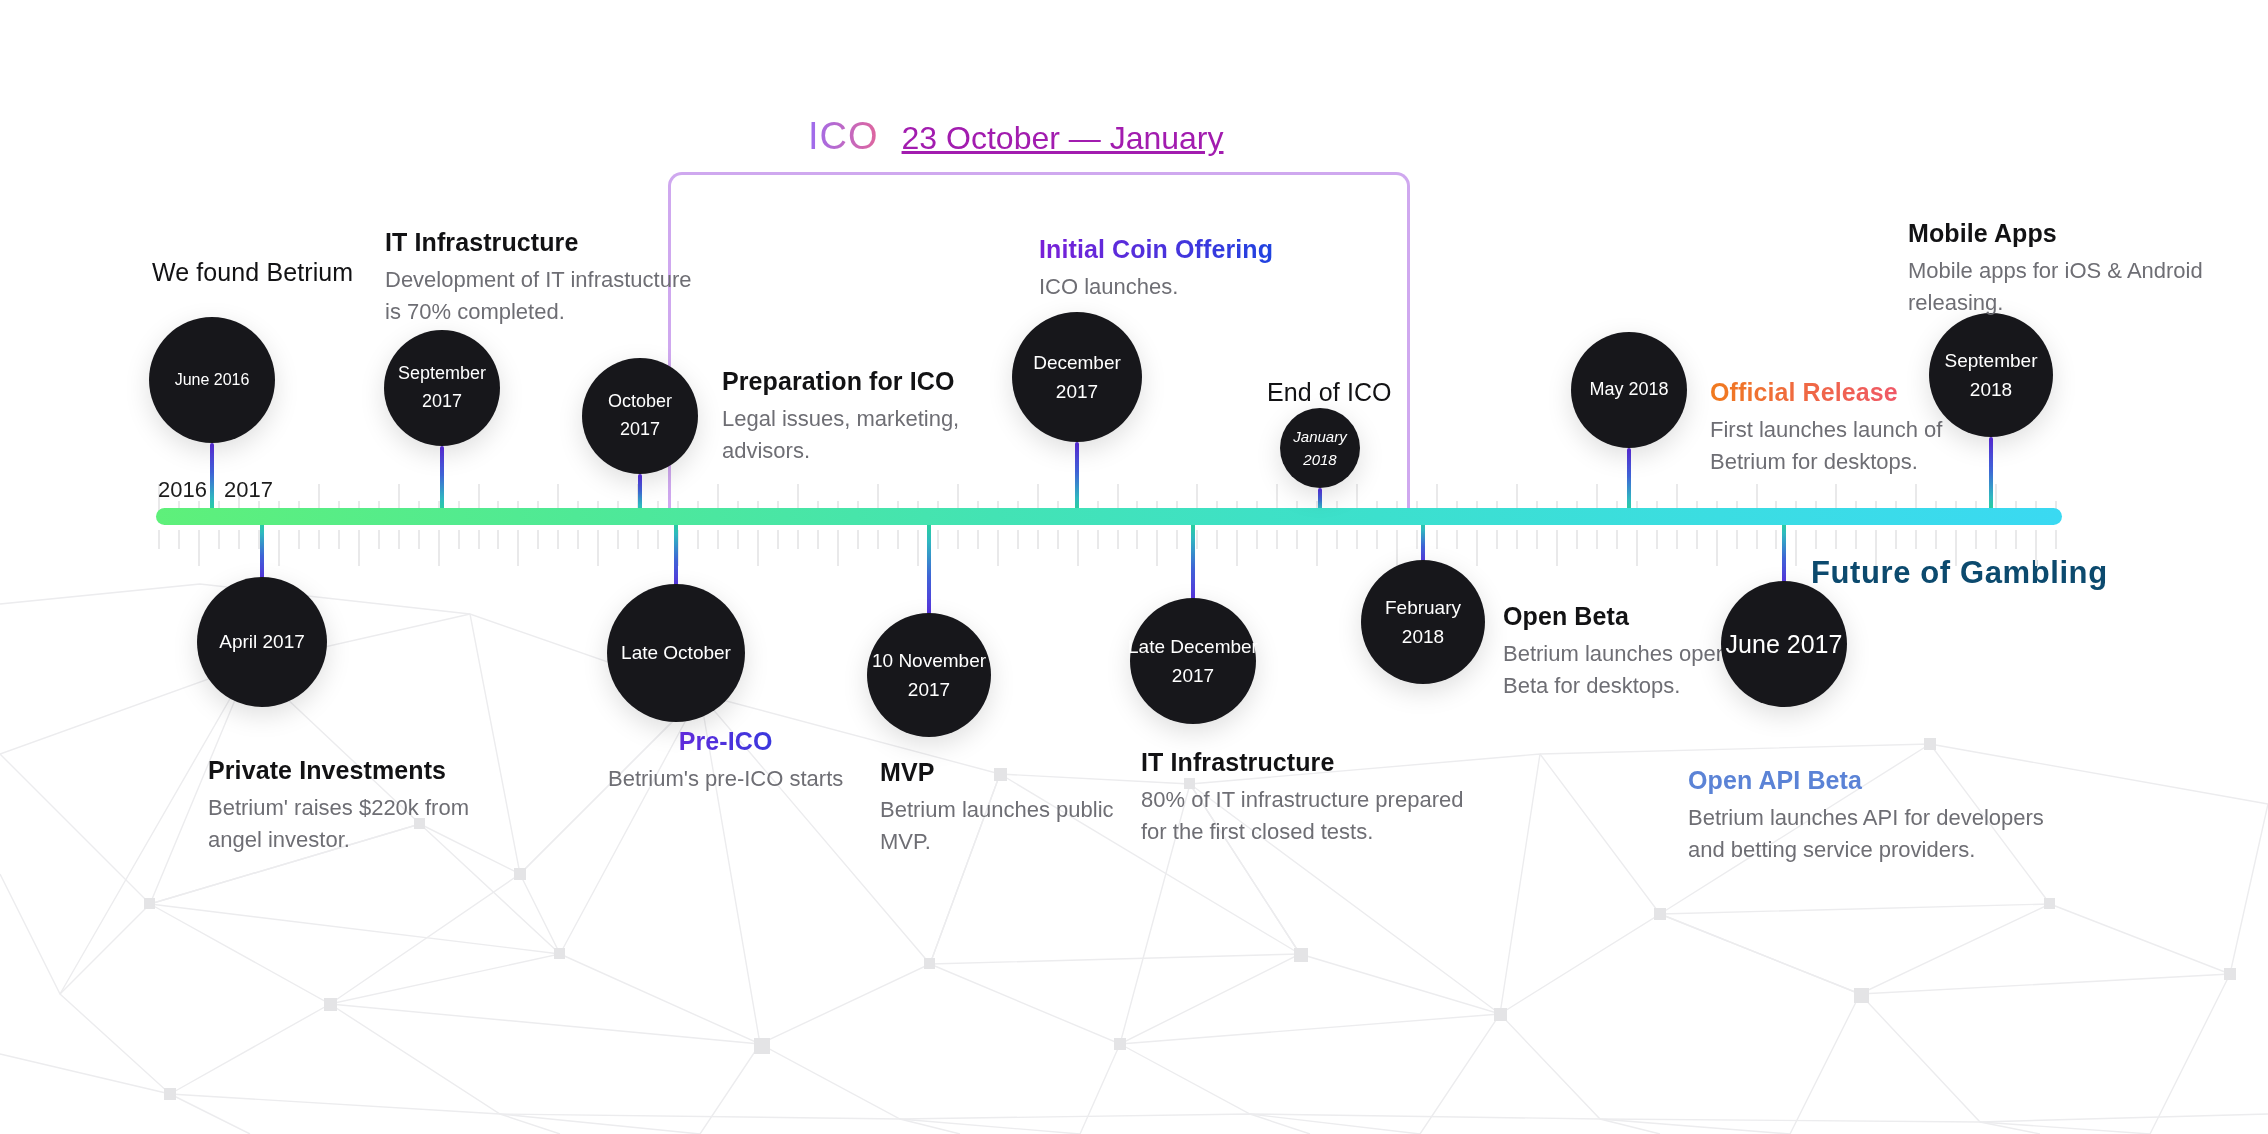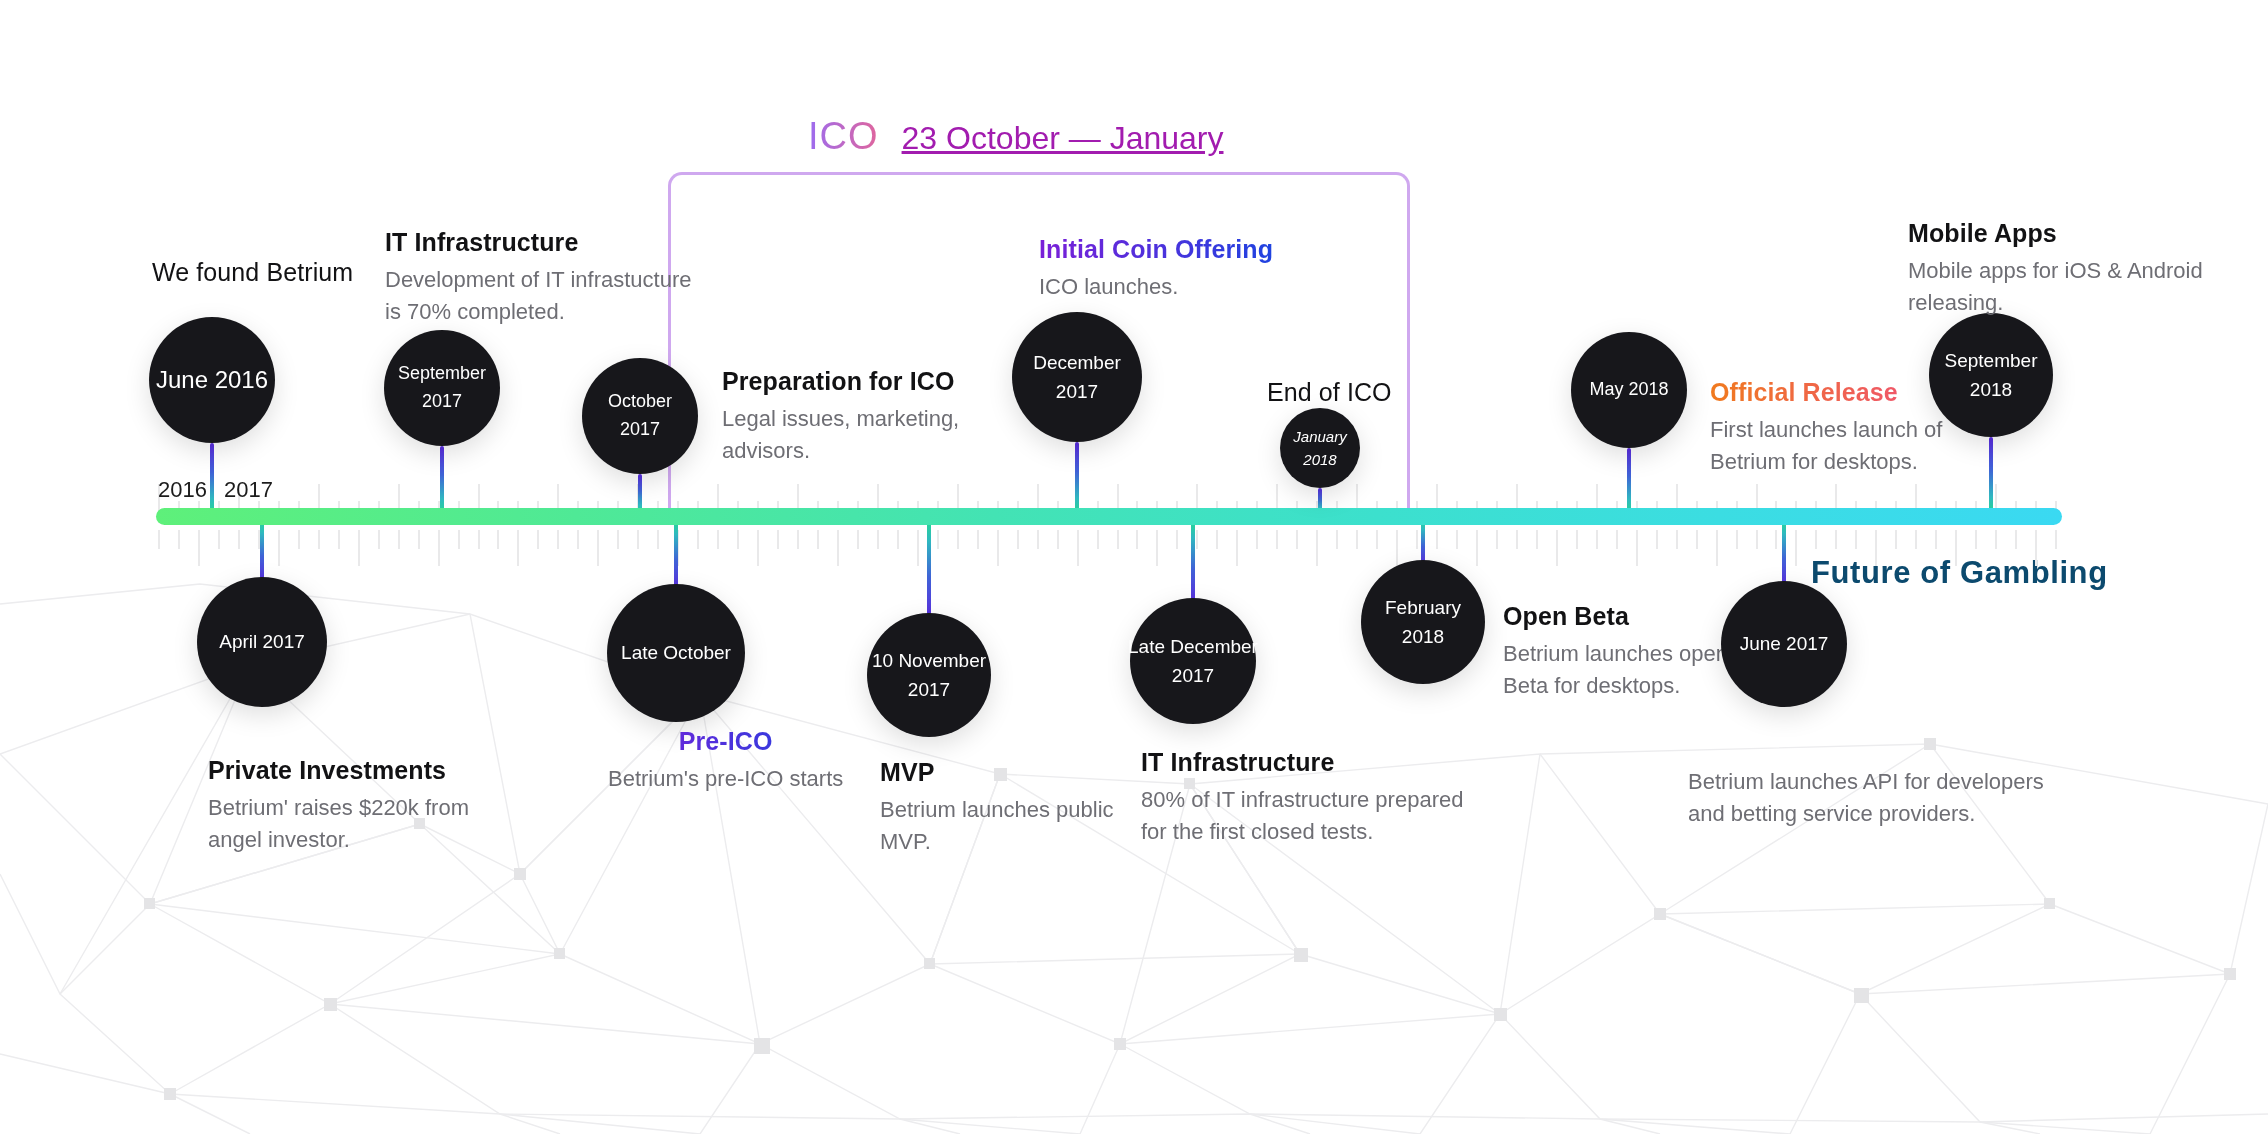--- a/index.html
+++ b/index.html
@@ -454,21 +454,21 @@
         <i class="tick min"></i>
       </div>
   </div>
 
   <div id="timeline-bar"></div>
   <div class="year-label" style="left:158px">2016</div>
   <div class="year-label" style="left:224px">2017</div>
 
   <div id="layer">
       <div class="stem up" style="left: 210px; top: 443px; height: 71px;"></div>
-      <div class="node" style="left: 149px; top: 317px; width: 126px; height: 126px; font-size: 24px;">
+      <div class="node" style="left: 149px; top: 317px; width: 126px; height: 126px; font-size: 16px;">
         <span class="l1">June 2016</span>
       </div>
       <div class="callout" style="left: 152px; top: 258px;">
         <div class="c-title plain">We found Betrium</div>
       </div>
       <div class="stem up" style="left: 440px; top: 446px; height: 68px;"></div>
       <div class="node" style="left: 384px; top: 330px; width: 116px; height: 116px; font-size: 18px;">
         <span class="l1">September</span>
         <span class="l2">2017</span>
       </div>
@@ -564,22 +564,23 @@
       <div class="node" style="left: 1361px; top: 560px; width: 124px; height: 124px; font-size: 19px;">
         <span class="l1">February</span>
         <span class="l2">2018</span>
       </div>
       <div class="callout" style="left: 1503px; top: 602px;">
         <div class="c-title">Open Beta</div>
         <div class="c-desc">Betrium launches open
 Beta for desktops.</div>
       </div>
       <div class="stem down" style="left: 1782px; top: 519px; height: 68px;"></div>
-      <div class="node" style="left: 1721px; top: 581px; width: 126px; height: 126px; font-size: 19px;">
+      <div class="node" style="left: 1721px; top: 581px; width: 126px; height: 126px; font-size: 25px;">
         <span class="l1">June 2017</span>
       </div>
       <div class="callout" style="left: 1688px; top: 766px;">
+        <div class="c-title solid-blue">Open API Beta</div>
         <div class="c-desc">Betrium launches API for developers
 and betting service providers.</div>
       </div>
     </div>
 
 </div>
 
 </body></html>

